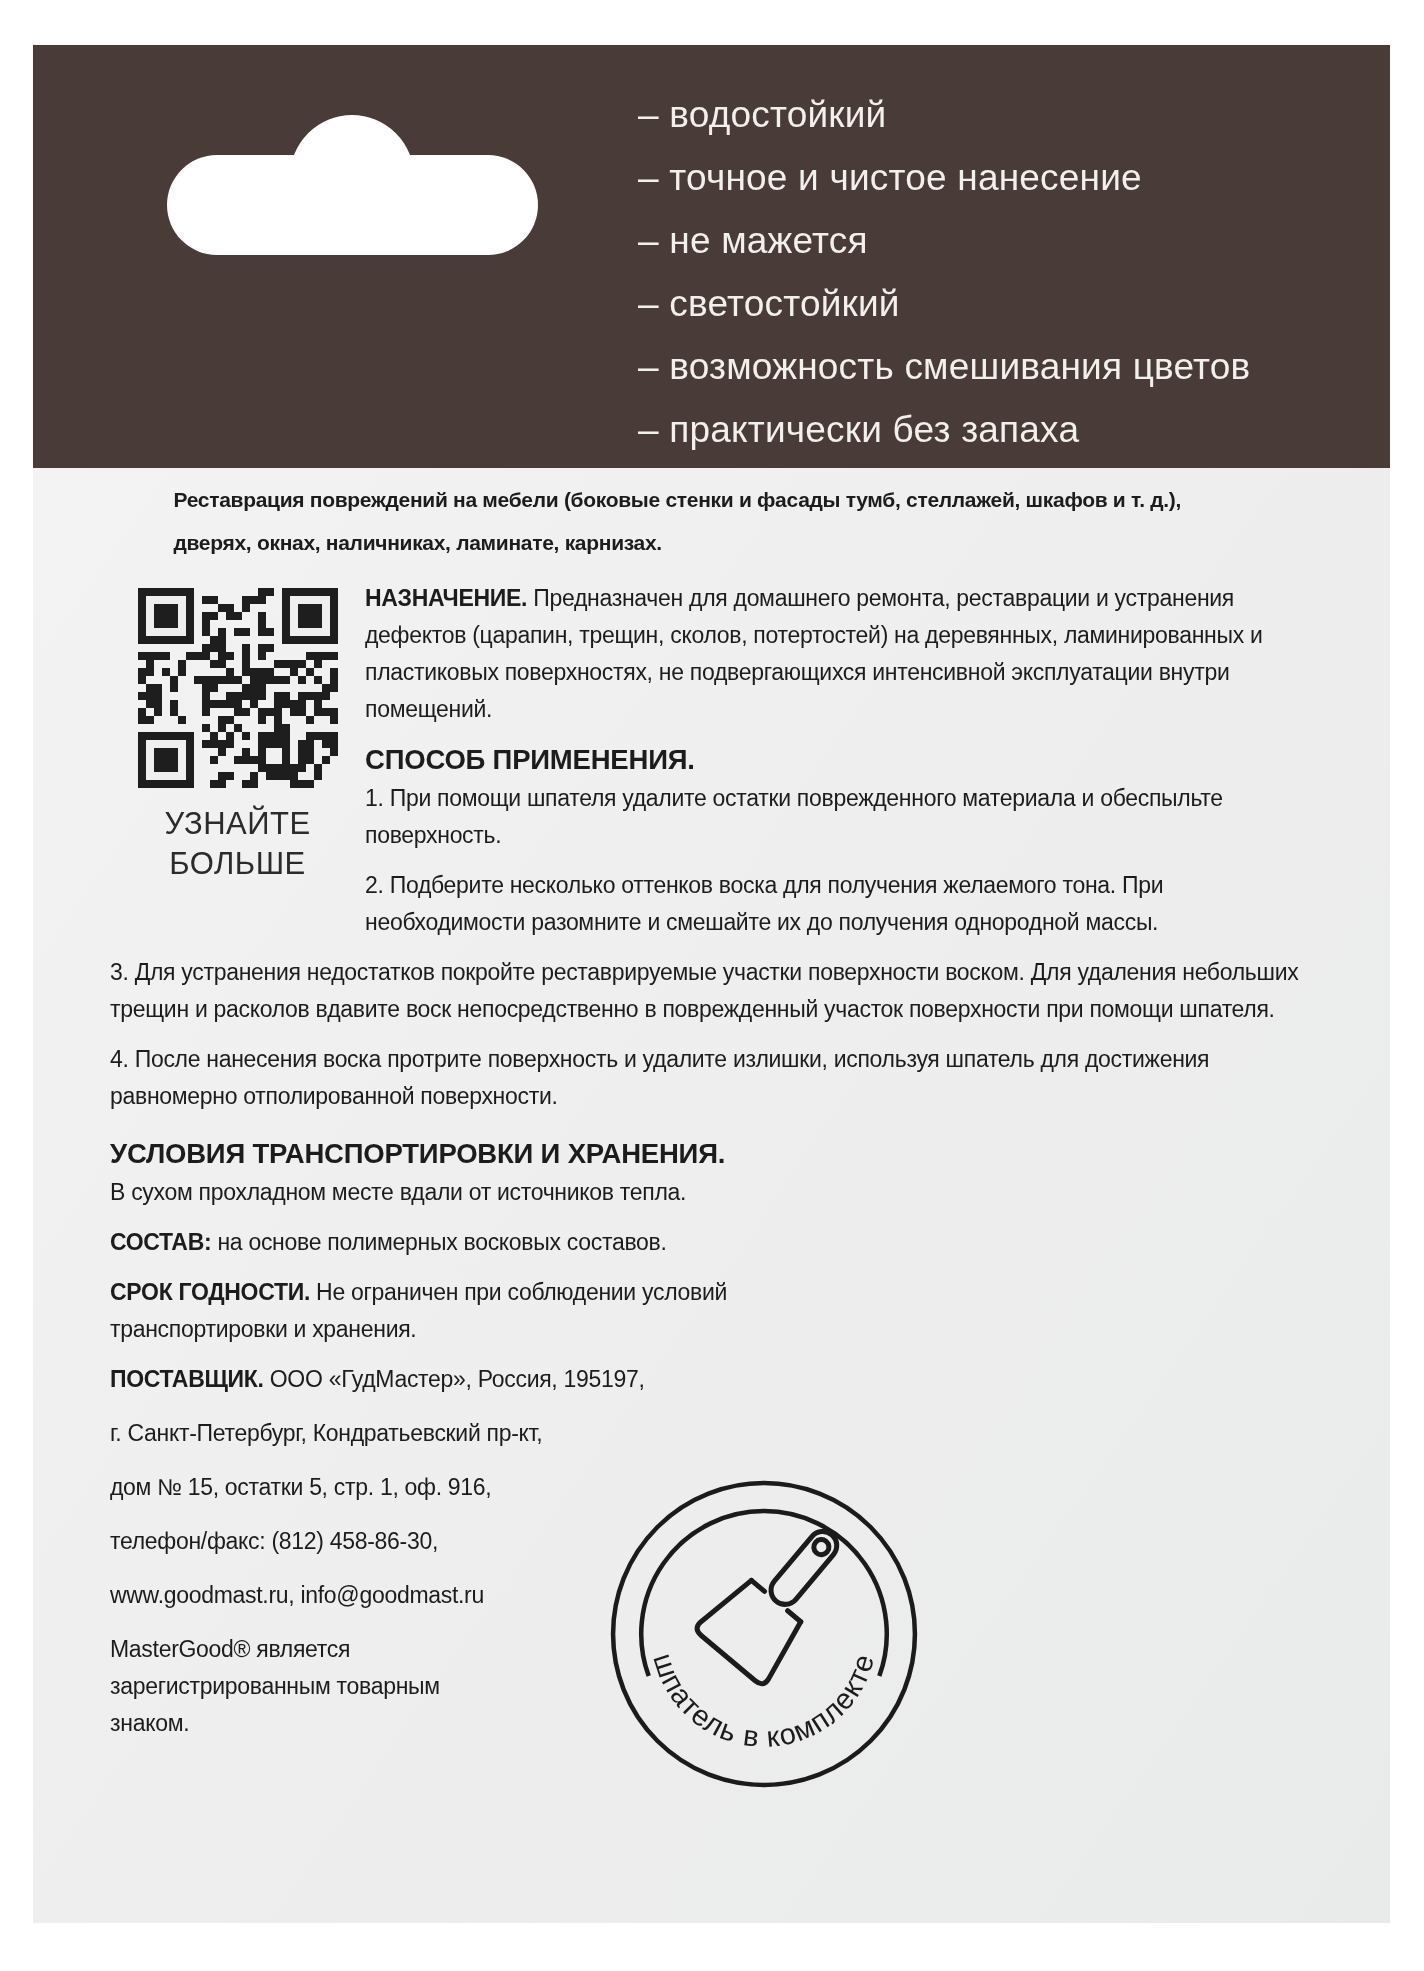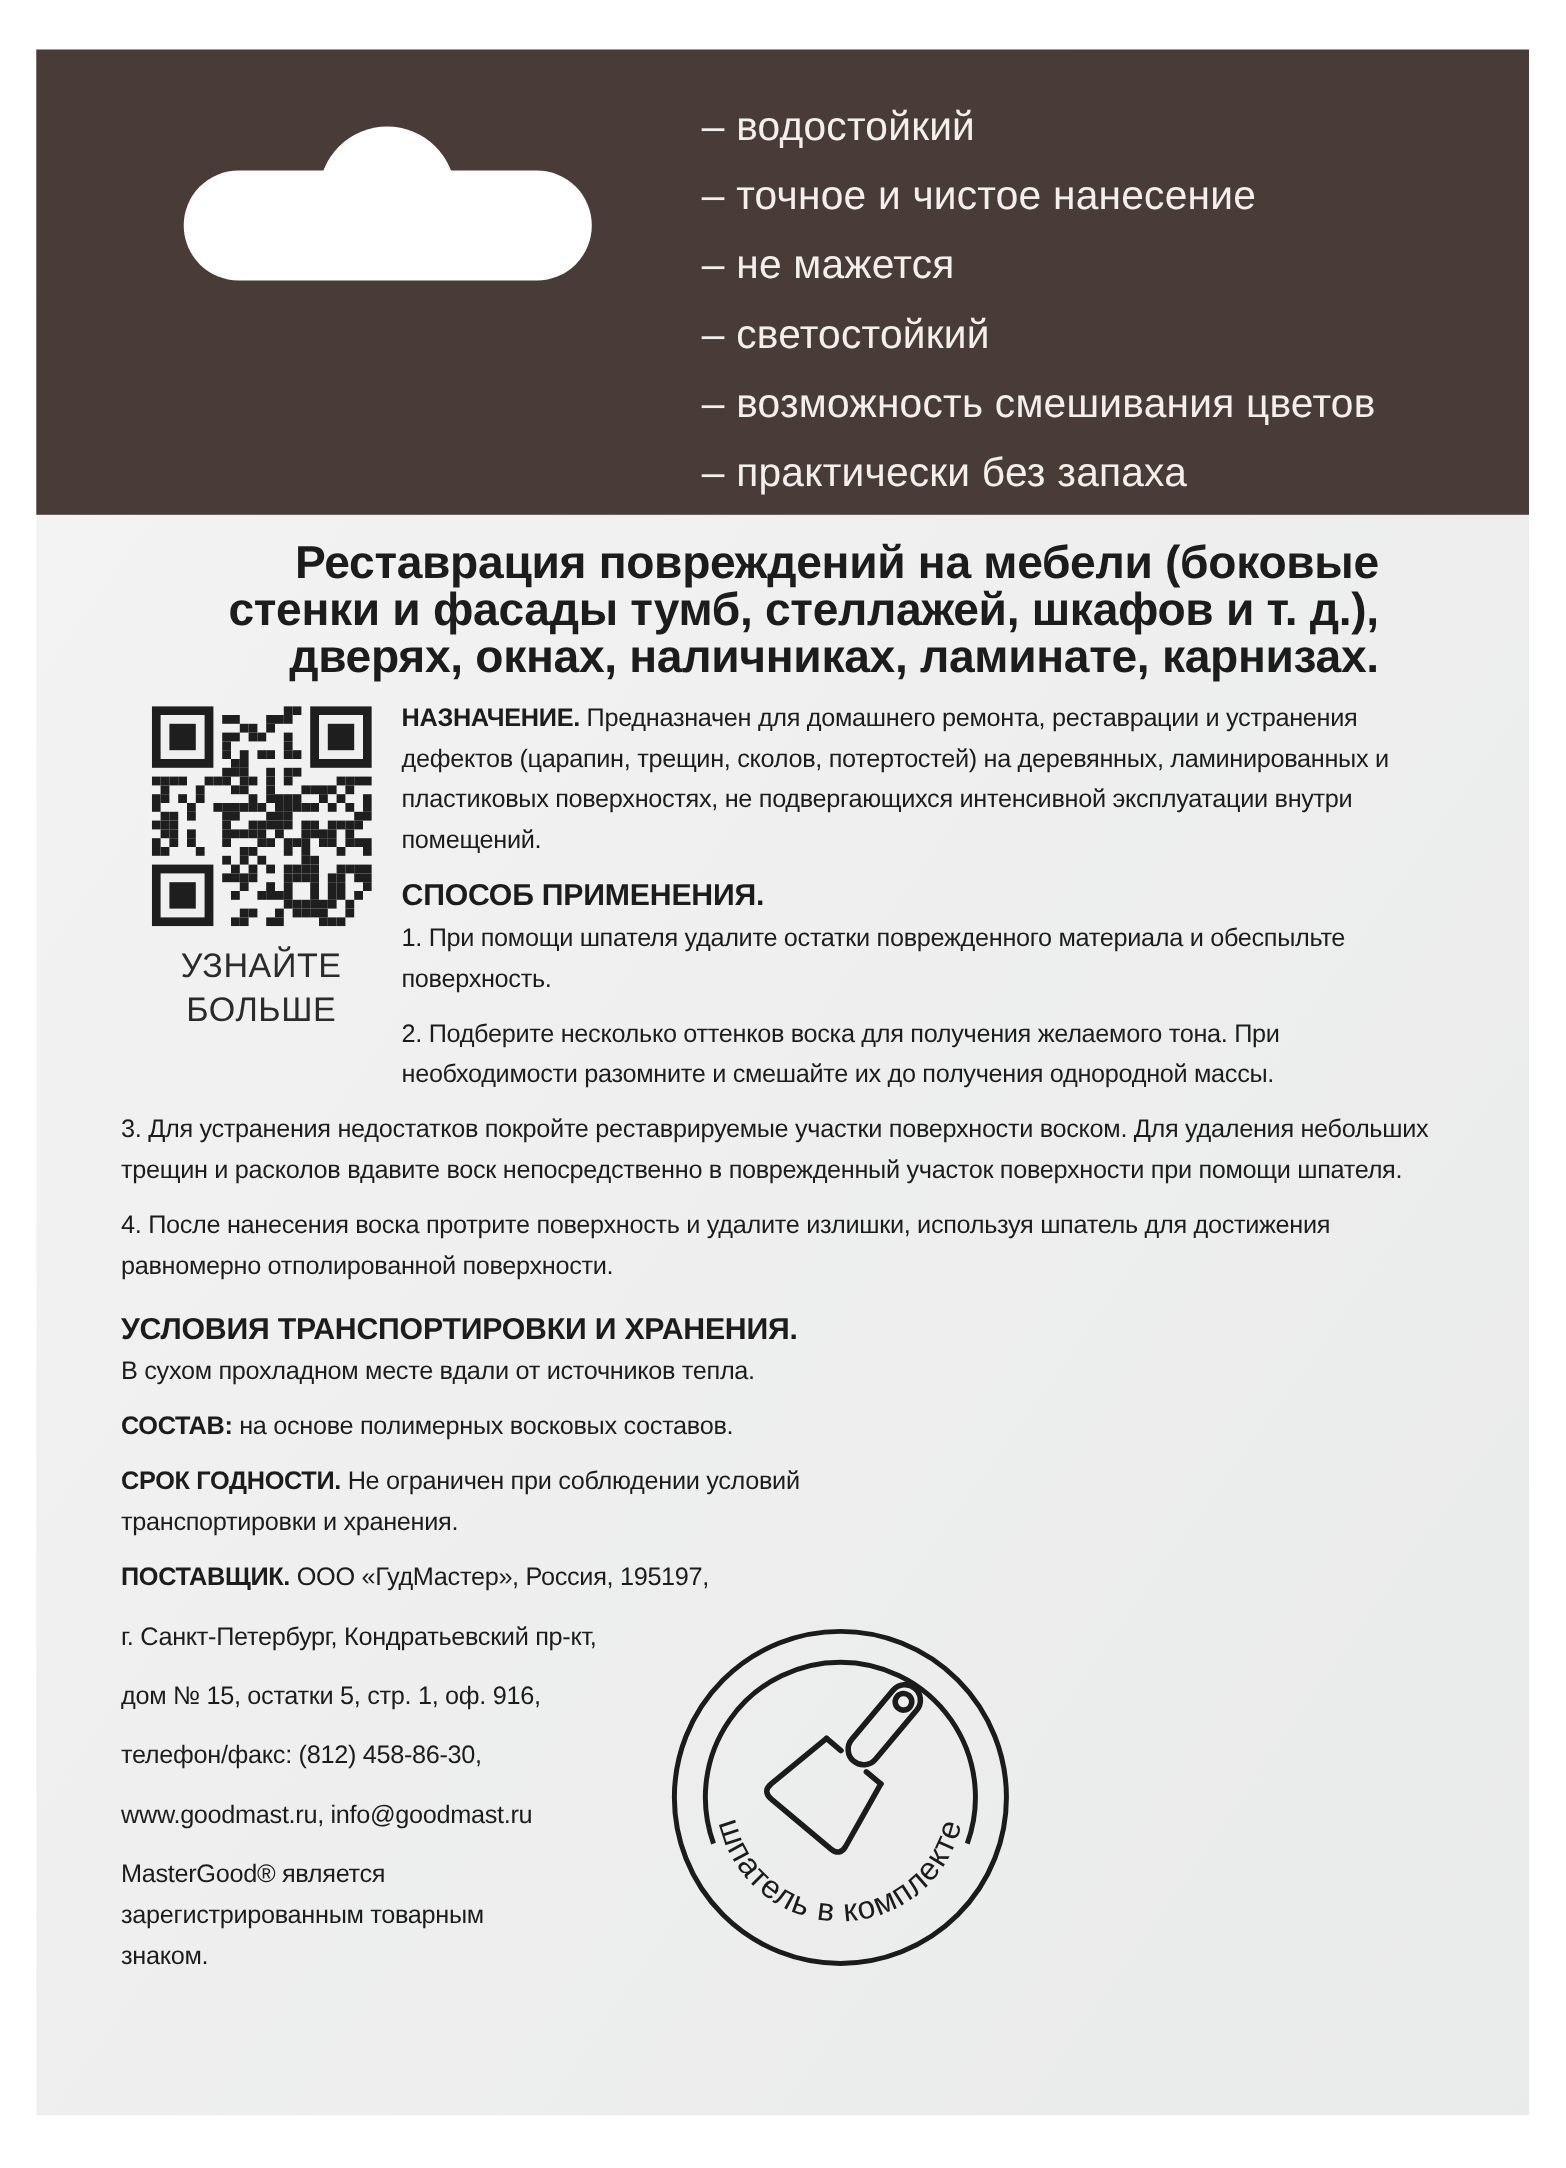--- a/index.html
+++ b/index.html
@@ -24,22 +24,22 @@
   }
   .features{
     position:absolute;top:38px;right:0;width:752px;
     color:#f2efec;font-size:37px;line-height:63px;
     letter-spacing:.2px;
   }
   .features div{white-space:nowrap;}
   
   .content{padding:0 73px 0 77px;color:#1c1c1c;}
   .intro{
-    margin:21px auto 0;max-width:1080px;text-align:right;
-    font-weight:bold;font-size:42px;line-height:43px;letter-spacing:-.3px;
+    margin:10px auto 0;max-width:1080px;text-align:left;
+    font-weight:bold;font-size:21px;line-height:43px;letter-spacing:-.3px;
   }
   .row{display:flex;margin-top:16px;}
   .qr-col{flex:none;width:255px;text-align:center;padding-top:8px;}
   .qr-box{width:200px;height:200px;margin:0 auto;}
   .qr-box svg{display:block;width:200px;height:200px;fill:#1e1e1e;}
   .qr-caption{margin-top:16px;font-size:31px;line-height:40px;color:#2b2b2b;letter-spacing:.5px;}
   .col-right{flex:1;min-width:0;}
   p.par{margin:0 0 13px;font-size:23px;line-height:37px;letter-spacing:-.3px;}
   .b{font-weight:bold;}
   .sect-title{margin:0 0 2px;font-size:27.5px;line-height:37px;font-weight:bold;letter-spacing:-.2px;}

